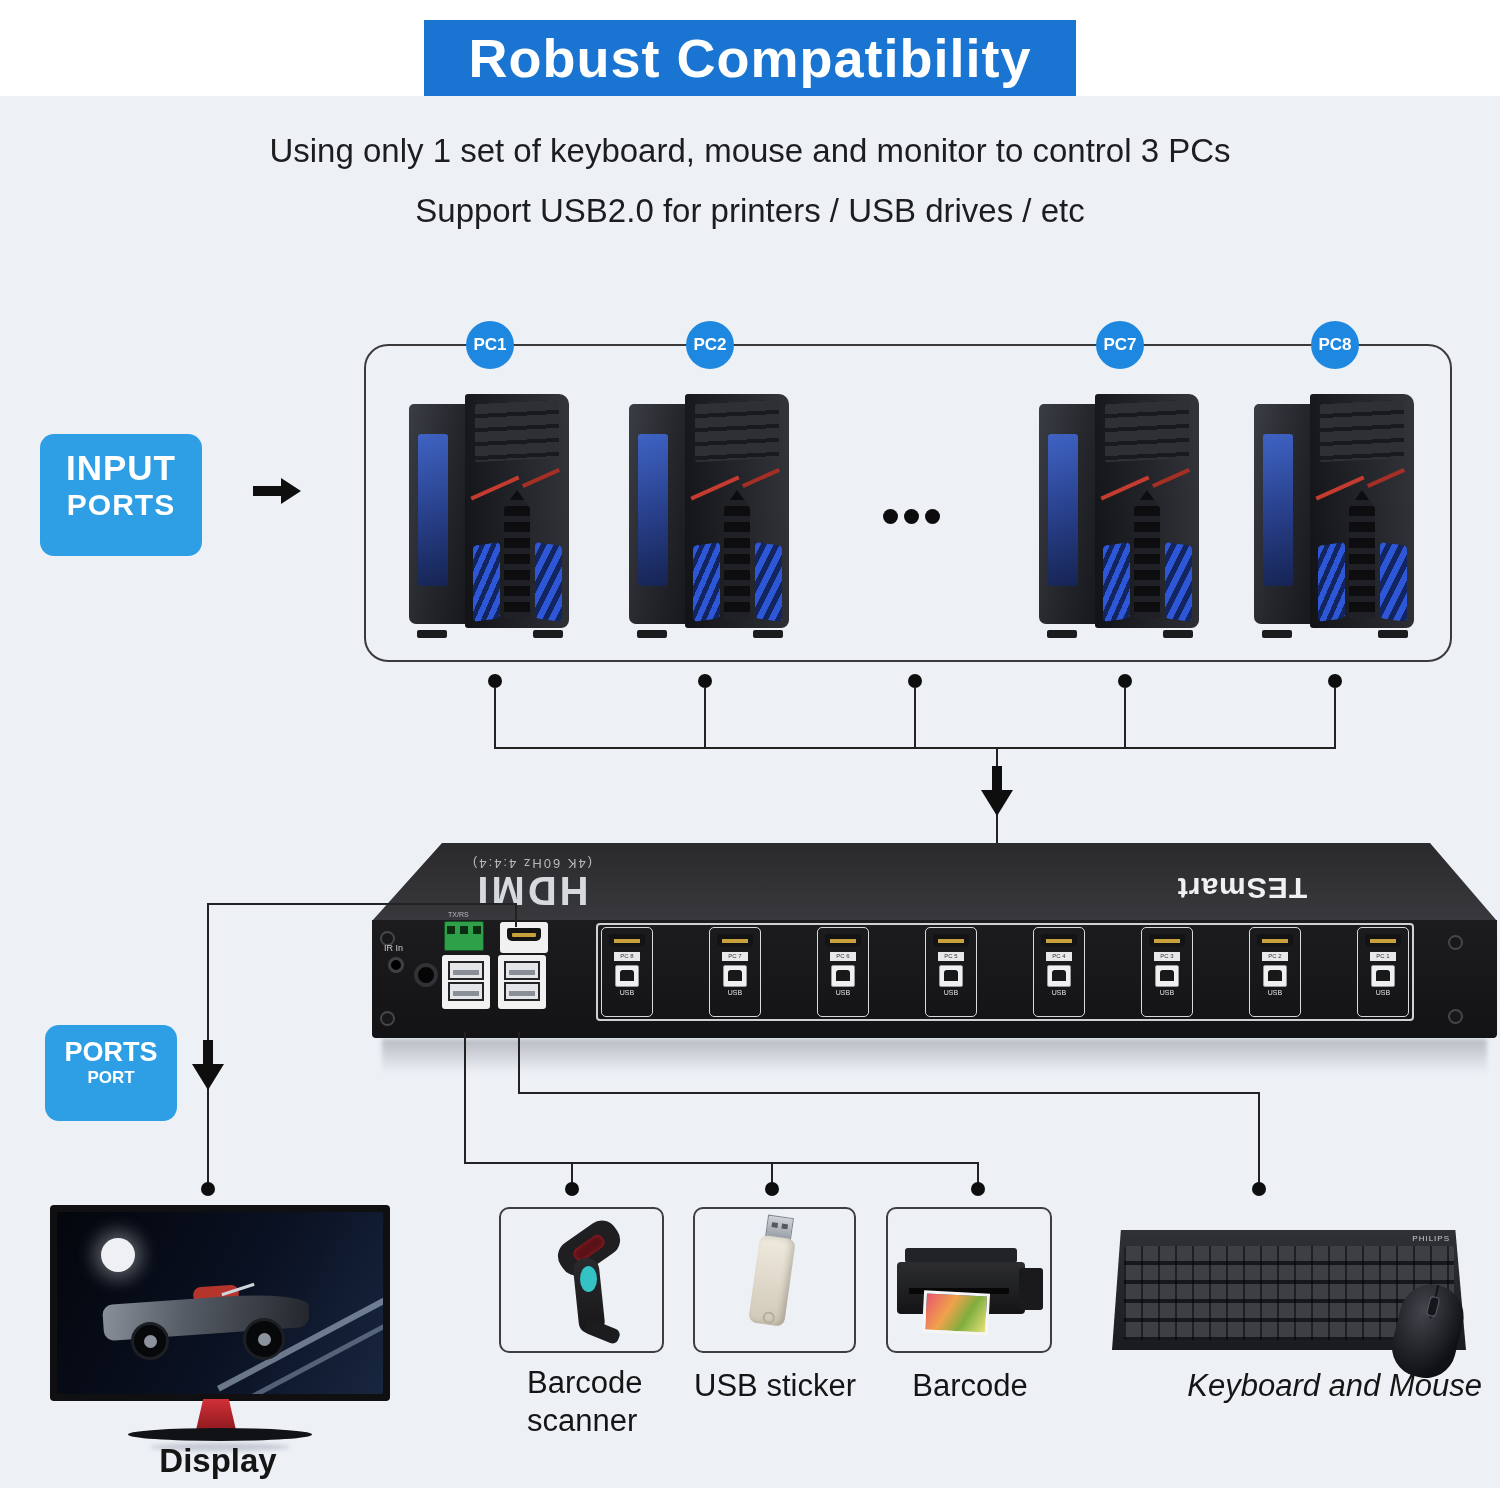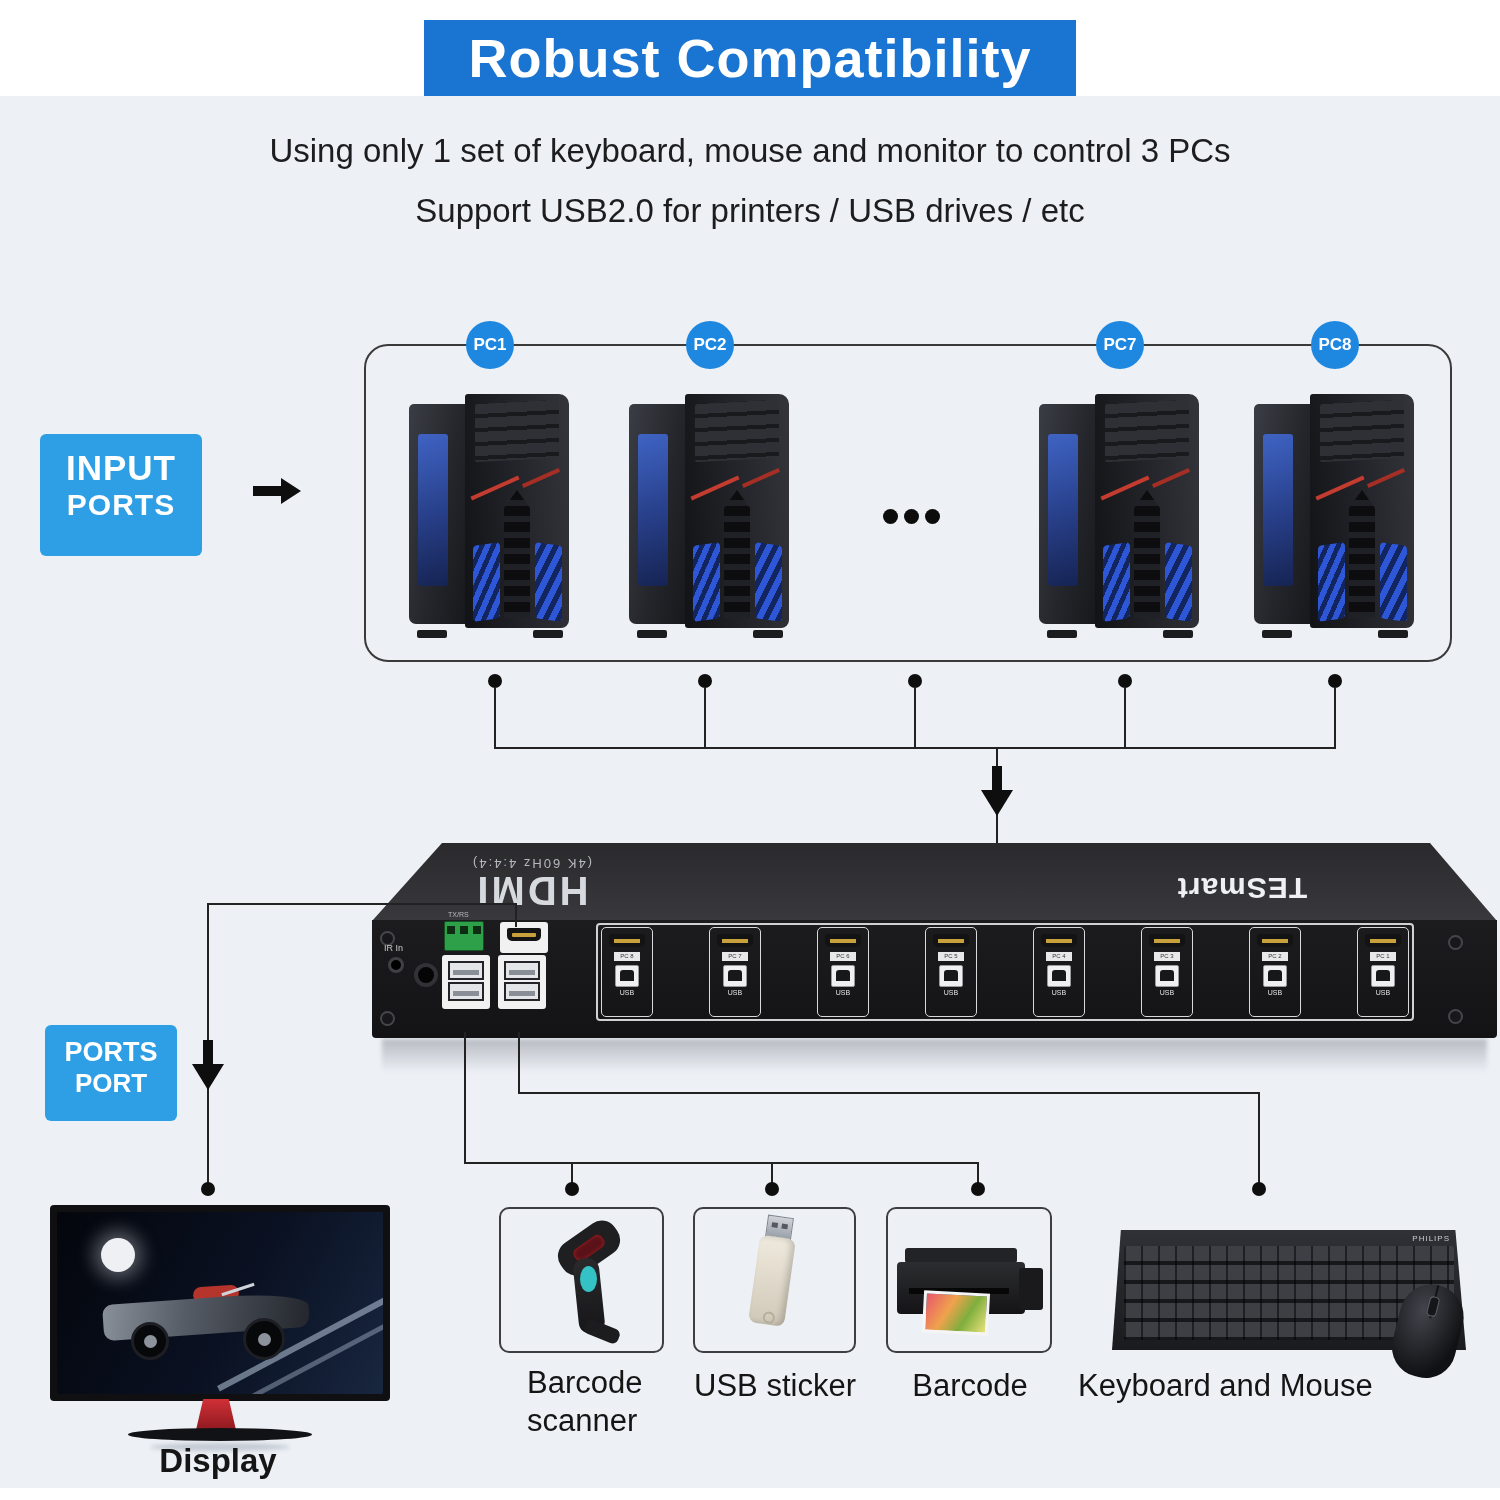--- a/index.html
+++ b/index.html
@@ -45,27 +45,27 @@
   .tw-blue.l{left:8px;transform:skewY(-8deg);}
   .tw-blue.r{left:70px;transform:skewY(8deg);}
   .tw-foot{position:absolute;bottom:2px;width:30px;height:8px;background:#1b1c1e;border-radius:2px;}
   .tw-foot.l{left:12px;} .tw-foot.r{right:14px;}
   
   .line{background:var(--line-dark);}
   .dot{width:14px;height:14px;border-radius:50%;background:#0e0e0e;}
   .a-stem{width:10px;background:#0e0e0e;}
   .a-head{width:0;height:0;border-left:16px solid transparent;border-right:16px solid transparent;border-top:26px solid #0e0e0e;}
   
-  .tag{background:var(--tag-blue);border-radius:6px;color:#fff;font-weight:700;text-align:center;}
+  .tag{background:var(--tag-blue);border-radius:14px;color:#fff;font-weight:700;text-align:center;}
   .tag-input{left:40px;top:434px;width:162px;height:122px;padding-top:14px;box-sizing:border-box;}
   .tag-input .l1{font-size:35px;letter-spacing:1px;}
   .tag-input .l2{font-size:30px;letter-spacing:1px;}
   .tag-output{left:45px;top:1025px;width:132px;height:96px;padding-top:12px;box-sizing:border-box;}
   .tag-output .l1{font-size:27px;}
-  .tag-output .l2{font-size:26px;}
+  .tag-output .l2{font-size:17px;}
   .arrow-right-stem{left:253px;top:486px;width:28px;height:10px;background:#0e0e0e;}
   .arrow-right-head{left:281px;top:478px;width:0;height:0;border-top:13px solid transparent;border-bottom:13px solid transparent;border-left:20px solid #0e0e0e;}
   
   .device{left:372px;top:843px;width:1125px;height:200px;}
   .dev-top{position:absolute;left:0;top:0;width:1125px;height:78px;
            background:linear-gradient(180deg,#2a2a2d 0%,#39393d 100%);
            clip-path:polygon(70px 0,1058px 0,1125px 78px,0 78px);}
   .dev-face{position:absolute;left:0;top:77px;width:1125px;height:118px;border-radius:0 0 4px 4px;
            background:linear-gradient(180deg,#1c1c1e 0%,#131315 100%);}
   .dev-shadow{position:absolute;left:10px;top:196px;width:1105px;height:34px;
@@ -155,21 +155,21 @@
   .mouse{left:1396px;top:1284px;width:64px;height:94px;transform:rotate(14deg);
          background:radial-gradient(ellipse at 35% 30%,#42454c,#101114 72%);border-radius:32px 32px 30px 30px;}
   .mo-split{position:absolute;left:30px;top:0;width:2px;height:34px;background:rgba(0,0,0,.6);}
   .mo-wheel{position:absolute;left:26px;top:12px;width:8px;height:18px;background:#15161a;border:1px solid #5a5e66;border-radius:4px;}
   
   .cap{font-size:31px;color:#151515;}
   .cap-display{left:93px;top:1442px;width:250px;text-align:center;font-size:33px;font-weight:700;}
   .cap-barcode{left:527px;top:1364px;line-height:38px;}
   .cap-usb{left:680px;top:1368px;width:190px;text-align:center;}
   .cap-printer{left:885px;top:1368px;width:170px;text-align:center;}
-  .cap-kbm{left:1078px;top:1368px;width:404px;text-align:left;}
+  .cap-kbm{left:1078px;top:1368px;width:404px;text-align:right;font-style:italic;}
 </style>
 </head>
 <body>
 
 <div id="canvas">
   <div class="abs bg-panel"></div>
 
   <div class="abs banner">Robust Compatibility</div>
   <div class="abs sub sub1">Using only 1 set of keyboard, mouse and monitor to control 3 PCs</div>
   <div class="abs sub sub2">Support USB2.0 for printers / USB drives / etc</div>

